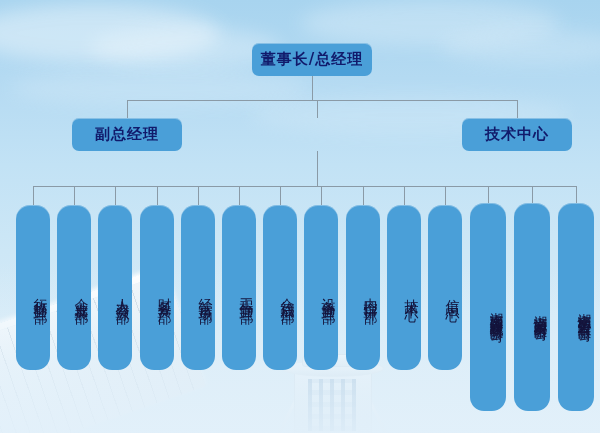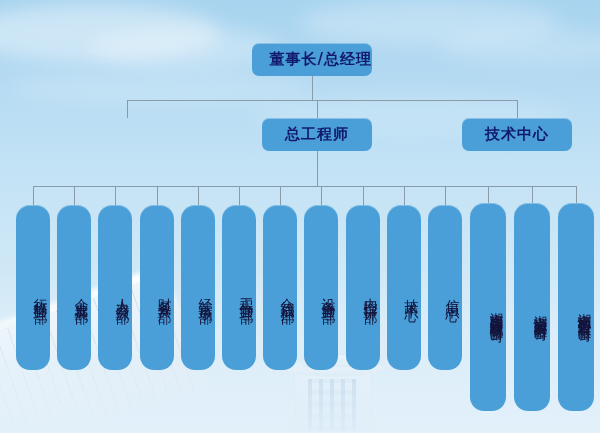--- a/index.html
+++ b/index.html
@@ -218,25 +218,25 @@
       <div class="line v" style="left: 321px; top: 186px; height: 19px;"></div>
       <div class="line v" style="left: 363px; top: 186px; height: 19px;"></div>
       <div class="line v" style="left: 404px; top: 186px; height: 19px;"></div>
       <div class="line v" style="left: 445px; top: 186px; height: 19px;"></div>
       <div class="line v" style="left: 488px; top: 186px; height: 17px;"></div>
       <div class="line v" style="left: 532px; top: 186px; height: 17px;"></div>
       <div class="line v" style="left: 576px; top: 186px; height: 17px;"></div>
     </div>
 
   <div id="chart">
-      <div class="node top-level" style="left: 252px; top: 43px; width: 120px; height: 33px; justify-content: flex-end;">
+      <div class="node top-level" style="left: 252px; top: 43px; width: 120px; height: 33px;">
         <span>董事长/总经理</span>
       </div>
-      <div class="node top-level" style="left: 262px; top: 118px; width: 110px; height: 33px;">
-        <span>总工程师</span>
+      <div class="node top-level" style="left: 72px; top: 118px; width: 110px; height: 33px;">
+        <span>副总经理</span>
       </div>
       <div class="node top-level" style="left: 462px; top: 118px; width: 110px; height: 33px;">
         <span>技术中心</span>
       </div>
       <div class="node dept" style="left: 16px; top: 205px; width: 34px; height: 165px;">
         <span>行政管理部</span>
       </div>
       <div class="node dept" style="left: 57px; top: 205px; width: 34px; height: 165px;">
         <span>企业发展部</span>
       </div>

